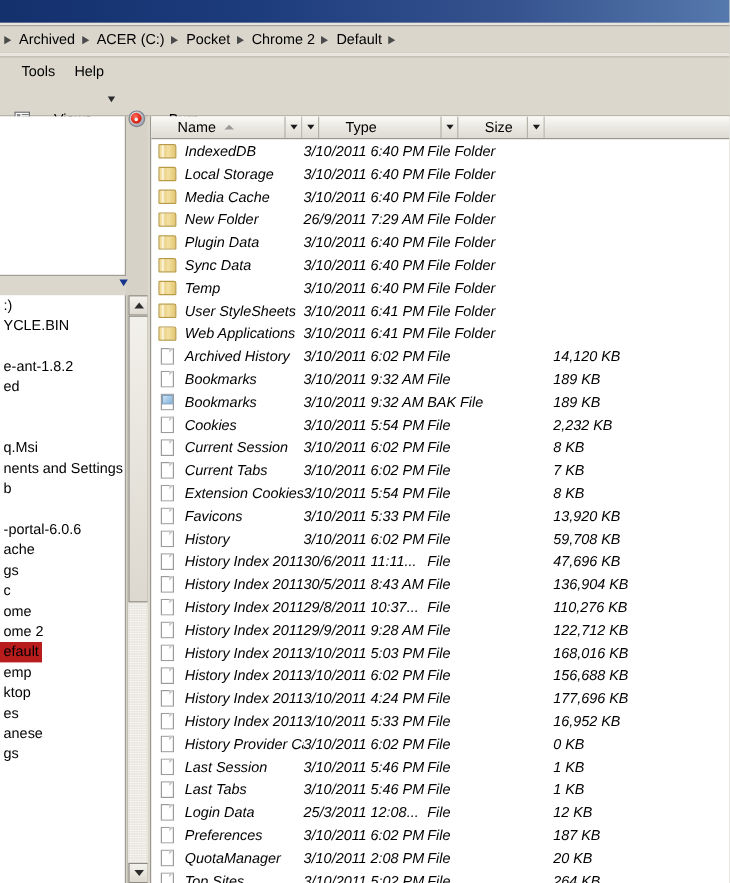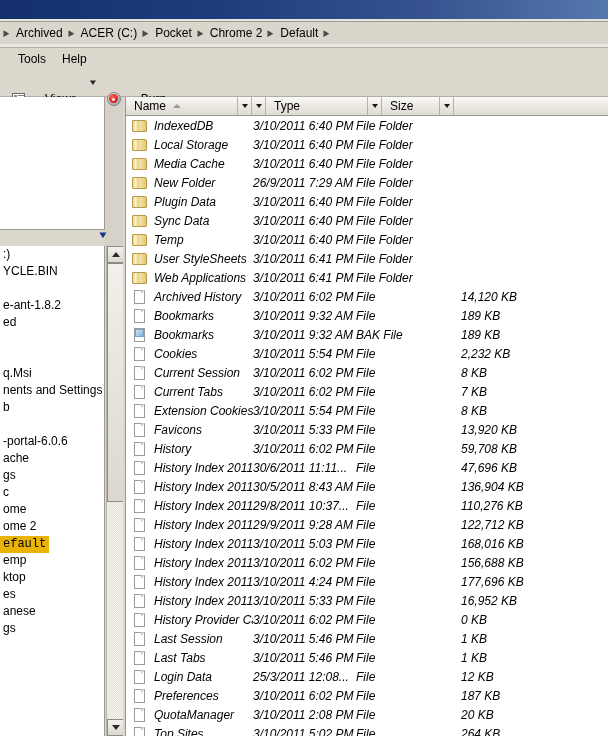--- a/index.html
+++ b/index.html
@@ -168,22 +168,21 @@
     height: 17px; line-height: 17px;
     white-space: nowrap;
     padding-left: 0px;
     cursor: default;
   }
   .tree-label {
     display: inline-block;
     padding: 0 3px;
   }
   .tree-row.selected .tree-label {
-    background: #eab308;
-    font-family: Liberation Mono, monospace;
+    background: #b91c1c;
   }
 
   
   .nav-scroll {
     position: absolute; left: 106px; top: 246px;
     width: 17px; height: 490px;
     background: #f0eee8;
     border-left: 1px solid #b8b5ac;
     box-sizing: border-box;
   }
@@ -237,21 +236,21 @@
     height: 19px;
     display: flex;
     background: linear-gradient(to bottom, #fbfaf7 0%, #eceae4 45%, #dedbd3 100%);
     border-bottom: 1px solid #9a978f;
     font-size: 12px; color: #000;
     box-sizing: border-box;
   }
   .ch {
     position: relative;
     display: flex; align-items: center;
-    padding-left: 8px;
+    padding-left: 22px;
     border-right: 1px solid #b5b2aa;
     box-sizing: border-box;
     height: 18px;
     cursor: default;
     white-space: nowrap;
   }
   .ch-drop {
     width: 14px; height: 18px;
     border-right: 1px solid #b5b2aa;
     box-sizing: border-box;

